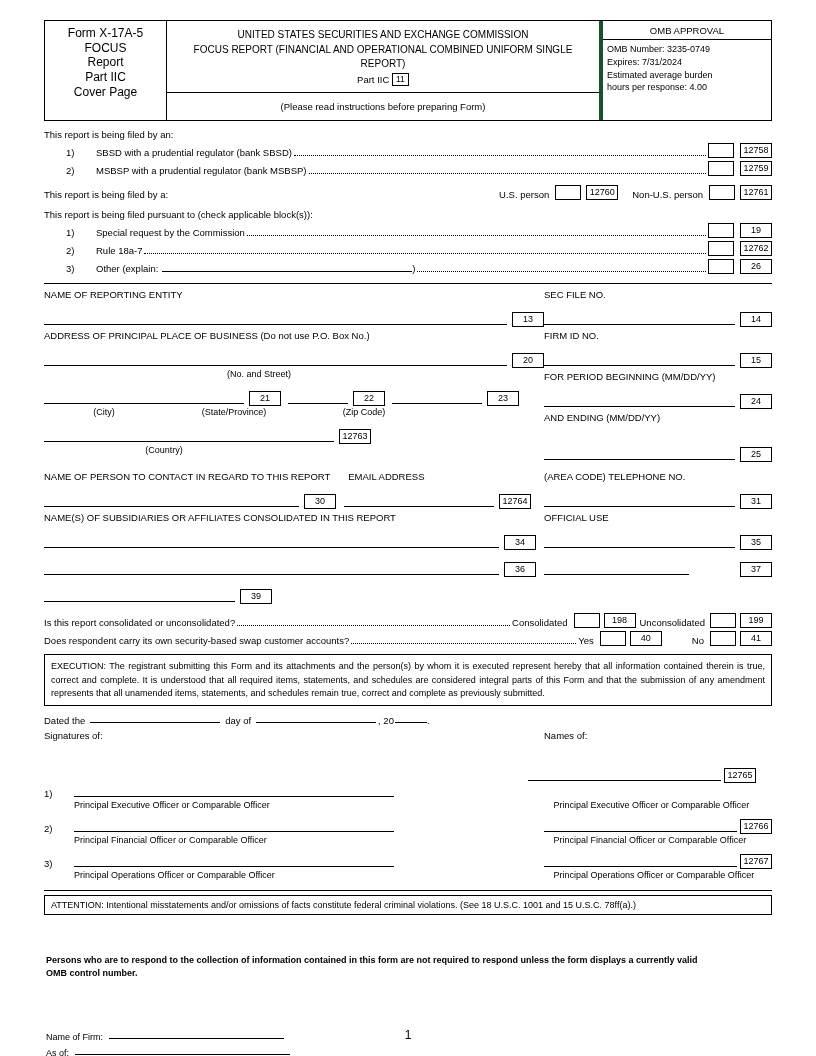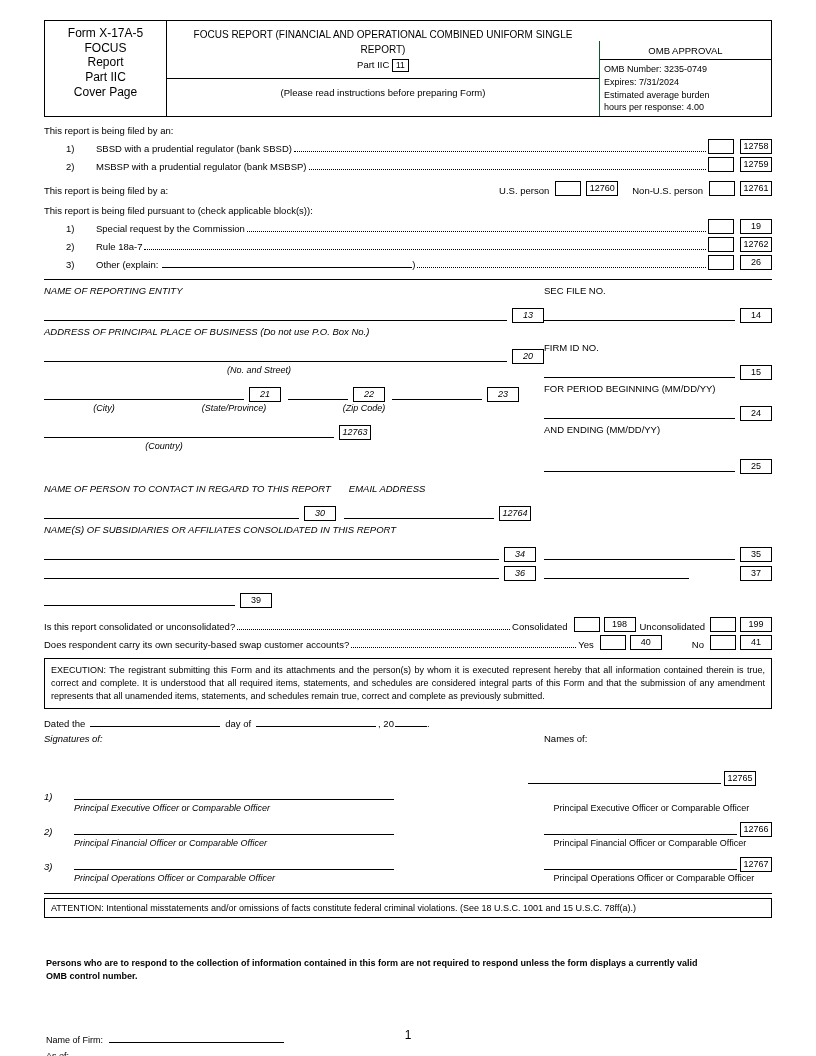--- a/index.html
+++ b/index.html
@@ -53,24 +53,23 @@
   .hdr-mid-top .l1 { font-size: 10px; }
   .hdr-mid-top .l2 { font-size: 10px; }
   .hdr-mid-top .l3 { font-size: 9.5px; margin-top: 1px; }
   .hdr-mid-bot {
     padding: 8px 4px;
     text-align: center;
     font-size: 9.5px;
   }
   .hdr-right {
     width: 172px;
-    border-left: 1px solid #14532d;
+    border-left: 4px solid #14532d;
     box-sizing: border-box;
     font-size: 9px;
-    margin-top: 20px;
   }
   .hdr-right .omb-title {
     text-align: center;
     border-bottom: 1px solid #000;
     padding: 4px 0 3px 0;
     font-size: 9.5px;
   }
   .hdr-right .omb-body {
     padding: 3px 4px 2px 4px;
     line-height: 1.42;
@@ -132,21 +131,21 @@
     margin-top: 6px;
   }
   .rule-thick { border-top: 1.5px solid #000; }
   .fill-line {
     border-bottom: 1px solid #000;
     height: 1px;
   }
   .small { font-size: 9px; }
   
   .two-col { display: flex; width: 728px; }
-  .col-l { width: 500px; font-style: italic; }
+  .col-l { width: 500px; }
   .col-r { width: 228px; }
   .lbl { font-size: 9.5px; }
   .centered { text-align: center; }
   
   .exec-box {
     border: 1px solid #000;
     width: 728px;
     box-sizing: border-box;
     padding: 5px 6px 5px 6px;
     font-size: 9px;
@@ -182,20 +181,21 @@
   <div class="hdr">
     <div class="hdr-left">
       <div>Form X-17A-5</div>
       <div>FOCUS</div>
       <div>Report</div>
       <div>Part IIC</div>
       <div>Cover Page</div>
     </div>
     <div class="hdr-mid">
       <div class="hdr-mid-top">
+        <div class="l1">UNITED STATES SECURITIES AND EXCHANGE COMMISSION</div>
         <div class="l2">FOCUS REPORT (FINANCIAL AND OPERATIONAL COMBINED UNIFORM SINGLE REPORT)</div>
         <div class="l3">
           <span>Part IIC</span>
           <span class="boxnum">11</span>
         </div>
       </div>
       <div class="hdr-mid-bot">(Please read instructions before preparing Form)</div>
     </div>
     <div class="hdr-right">
       <div class="omb-title">OMB APPROVAL</div>
@@ -324,21 +324,21 @@
     </div>
 
     <div class="col-r">
       <div class="lbl">SEC FILE NO.</div>
       <div class="line-row" style="margin-top:12px;">
         <span class="fill-line" style="flex:1; margin-bottom:2px;"></span>
         <span style="width:5px;"></span>
         <span class="tag">14</span>
       </div>
 
-      <div class="lbl" style="margin-top:19px;">FIRM ID NO.</div>
+      <div class="lbl" style="margin-top:3px;">FIRM ID NO.</div>
       <div class="line-row" style="margin-top:12px;">
         <span class="fill-line" style="flex:1; margin-bottom:2px;"></span>
         <span style="width:5px;"></span>
         <span class="tag">15</span>
       </div>
 
       <div class="lbl" style="margin-top:3px;">FOR PERIOD BEGINNING (MM/DD/YY)</div>
       <div class="line-row" style="margin-top:12px;">
         <span class="fill-line" style="flex:1; margin-bottom:2px;"></span>
         <span style="width:5px;"></span>
@@ -365,36 +365,45 @@
         <span class="fill-line" style="width:255px; margin-bottom:2px;"></span>
         <span style="width:5px;"></span>
         <span class="tag">30</span>
         <span style="width:8px;"></span>
         <span class="fill-line" style="width:150px; margin-bottom:2px;"></span>
         <span style="width:5px;"></span>
         <span class="tag">12764</span>
       </div>
       <div class="lbl" style="margin-top:3px;">NAME(S) OF SUBSIDIARIES OR AFFILIATES CONSOLIDATED IN THIS REPORT</div>
     </div>
+    <div class="col-r">
+      <div class="lbl">(AREA CODE) TELEPHONE NO.</div>
+      <div class="line-row" style="margin-top:12px;">
+        <span class="fill-line" style="flex:1; margin-bottom:2px;"></span>
+        <span style="width:5px;"></span>
+        <span class="tag">31</span>
+      </div>
+      <div class="lbl" style="margin-top:3px;">OFFICIAL USE</div>
+    </div>
   </div>
 
   <div>
     <div class="two-col" style="margin-top:12px;">
       <div class="col-l line-row" style="margin:0;">
         <span class="fill-line" style="width:455px; margin-bottom:2px;"></span>
         <span style="width:5px;"></span>
         <span class="tag">34</span>
       </div>
       <div class="col-r line-row" style="margin:0;">
         <span class="fill-line" style="flex:1; margin-bottom:2px;"></span>
         <span style="width:5px;"></span>
         <span class="tag">35</span>
       </div>
     </div>
-    <div class="two-col" style="margin-top:4px;">
+    <div class="two-col" style="margin-top:12px;">
       <div class="col-l line-row" style="margin:0;">
         <span class="fill-line" style="width:455px; margin-bottom:2px;"></span>
         <span style="width:5px;"></span>
         <span class="tag">36</span>
       </div>
       <div class="col-r line-row" style="margin:0;gap:23px;">
         <span class="fill-line" style="flex:1; margin-bottom:2px;"></span>
         <span style="width:5px;"></span>
         <span class="tag">37</span>
       </div>

